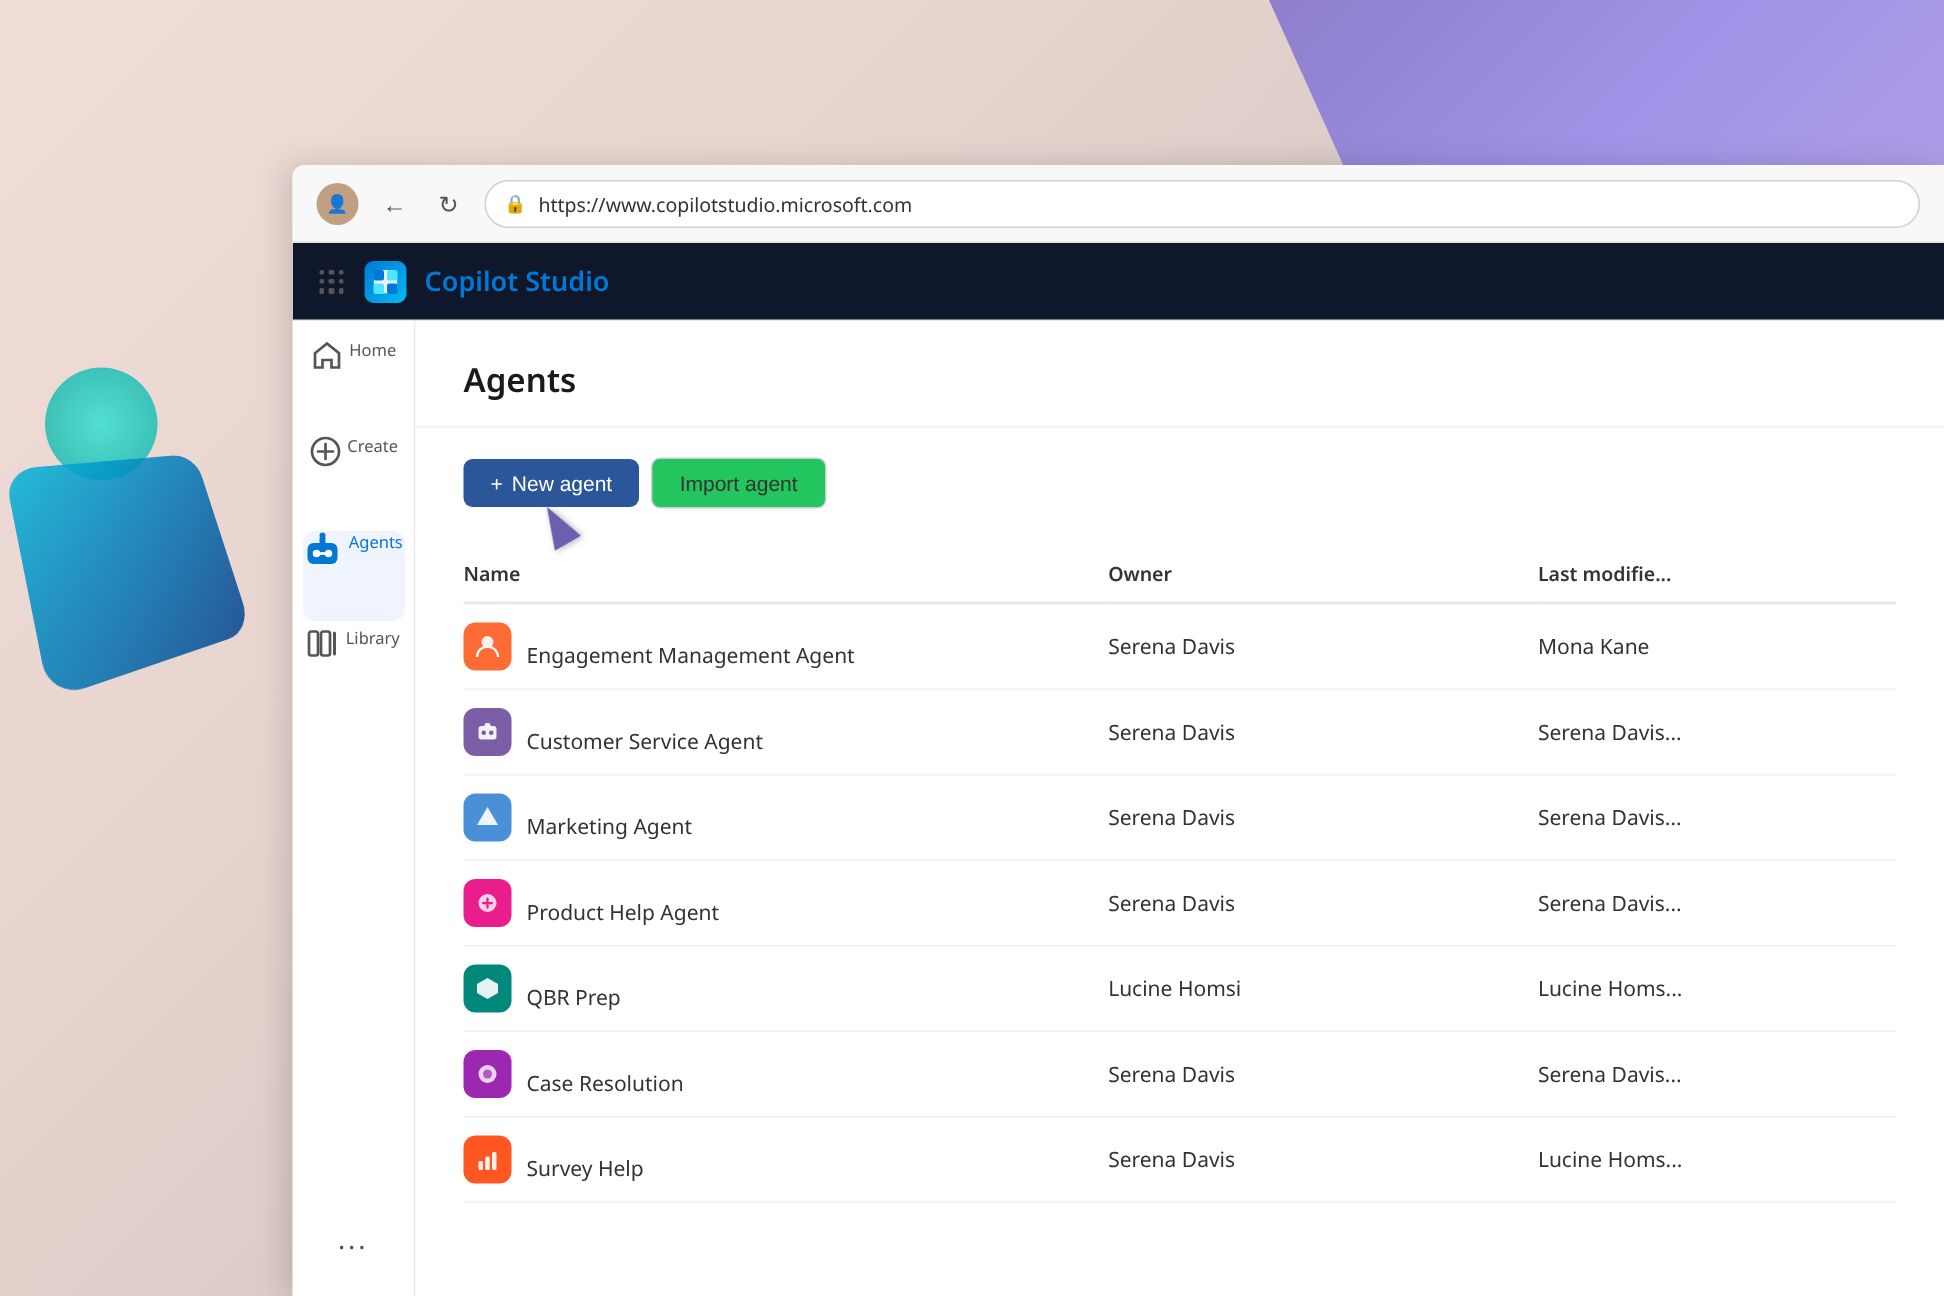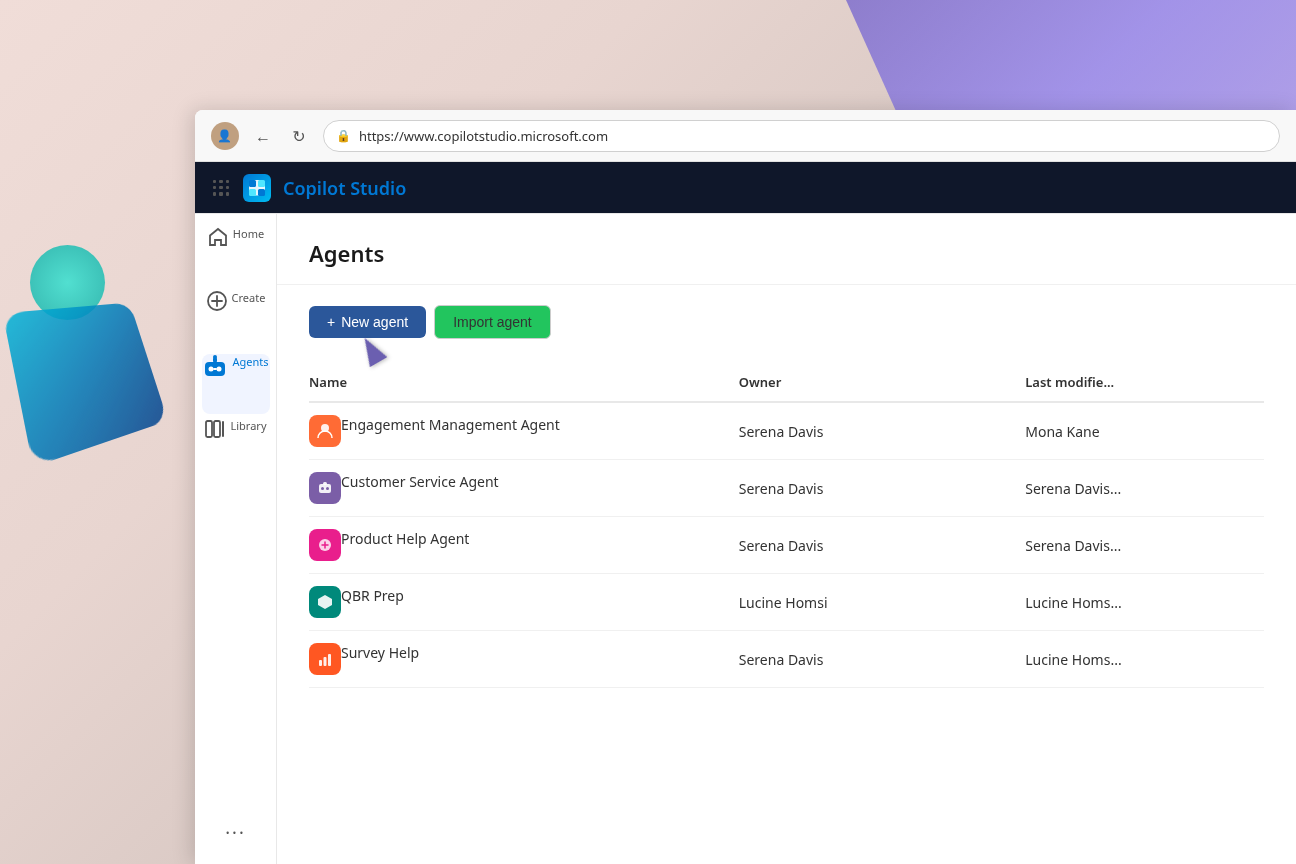--- a/index.html
+++ b/index.html
@@ -364,21 +364,22 @@
       border-bottom: 1px solid #f0f0f0;
       vertical-align: middle;
     }
 
     .agent-row {
       cursor: pointer;
     }
 
     .agent-name-cell {
       display: flex;
-      align-items: flex-start;
+      align-items: flex-end;
+      gap: 10px;
     }
 
     .agent-icon {
       width: 32px;
       height: 32px;
       border-radius: 8px;
       display: flex;
       align-items: center;
       justify-content: center;
       font-size: 16px;
@@ -560,20 +561,34 @@
                       </div>
         <span>Customer Service Agent</span>
       </div>
     </td>
     <td>Serena Davis</td>
     <td>Serena Davis...</td>
   </tr>
                 <tr class="agent-row">
     <td>
       <div class="agent-name-cell">
+        <div class="agent-icon icon-blue">
+                        <svg width="18" height="18" viewBox="0 0 18 18">
+                          <polygon points="9,2 16,14 2,14" fill="white" opacity="0.9"></polygon>
+                        </svg>
+                      </div>
+        <span>Marketing Agent</span>
+      </div>
+    </td>
+    <td>Serena Davis</td>
+    <td>Serena Davis...</td>
+  </tr>
+                <tr class="agent-row">
+    <td>
+      <div class="agent-name-cell">
         <div class="agent-icon icon-pink">
                         <svg width="18" height="18" viewBox="0 0 18 18">
                           <circle cx="9" cy="9" r="6" fill="white" opacity="0.8"></circle>
                           <path d="M6 9h6M9 6v6" stroke="#e91e8c" stroke-width="1.5" stroke-linecap="round"></path>
                         </svg>
                       </div>
         <span>Product Help Agent</span>
       </div>
     </td>
     <td>Serena Davis</td>
@@ -589,20 +604,35 @@
                       </div>
         <span>QBR Prep</span>
       </div>
     </td>
     <td>Lucine Homsi</td>
     <td>Lucine Homs...</td>
   </tr>
                 <tr class="agent-row">
     <td>
       <div class="agent-name-cell">
+        <div class="agent-icon icon-violet">
+                        <svg width="18" height="18" viewBox="0 0 18 18">
+                          <circle cx="9" cy="9" r="6" fill="white" opacity="0.8"></circle>
+                          <circle cx="9" cy="9" r="3" fill="#9c27b0" opacity="0.7"></circle>
+                        </svg>
+                      </div>
+        <span>Case Resolution</span>
+      </div>
+    </td>
+    <td>Serena Davis</td>
+    <td>Serena Davis...</td>
+  </tr>
+                <tr class="agent-row">
+    <td>
+      <div class="agent-name-cell">
         <div class="agent-icon icon-red-orange">
                         <svg width="18" height="18" viewBox="0 0 18 18">
                           <rect x="3" y="10" width="3" height="6" rx="1" fill="white" opacity="0.9"></rect>
                           <rect x="7.5" y="7" width="3" height="9" rx="1" fill="white" opacity="0.9"></rect>
                           <rect x="12" y="4" width="3" height="12" rx="1" fill="white" opacity="0.9"></rect>
                         </svg>
                       </div>
         <span>Survey Help</span>
       </div>
     </td>

